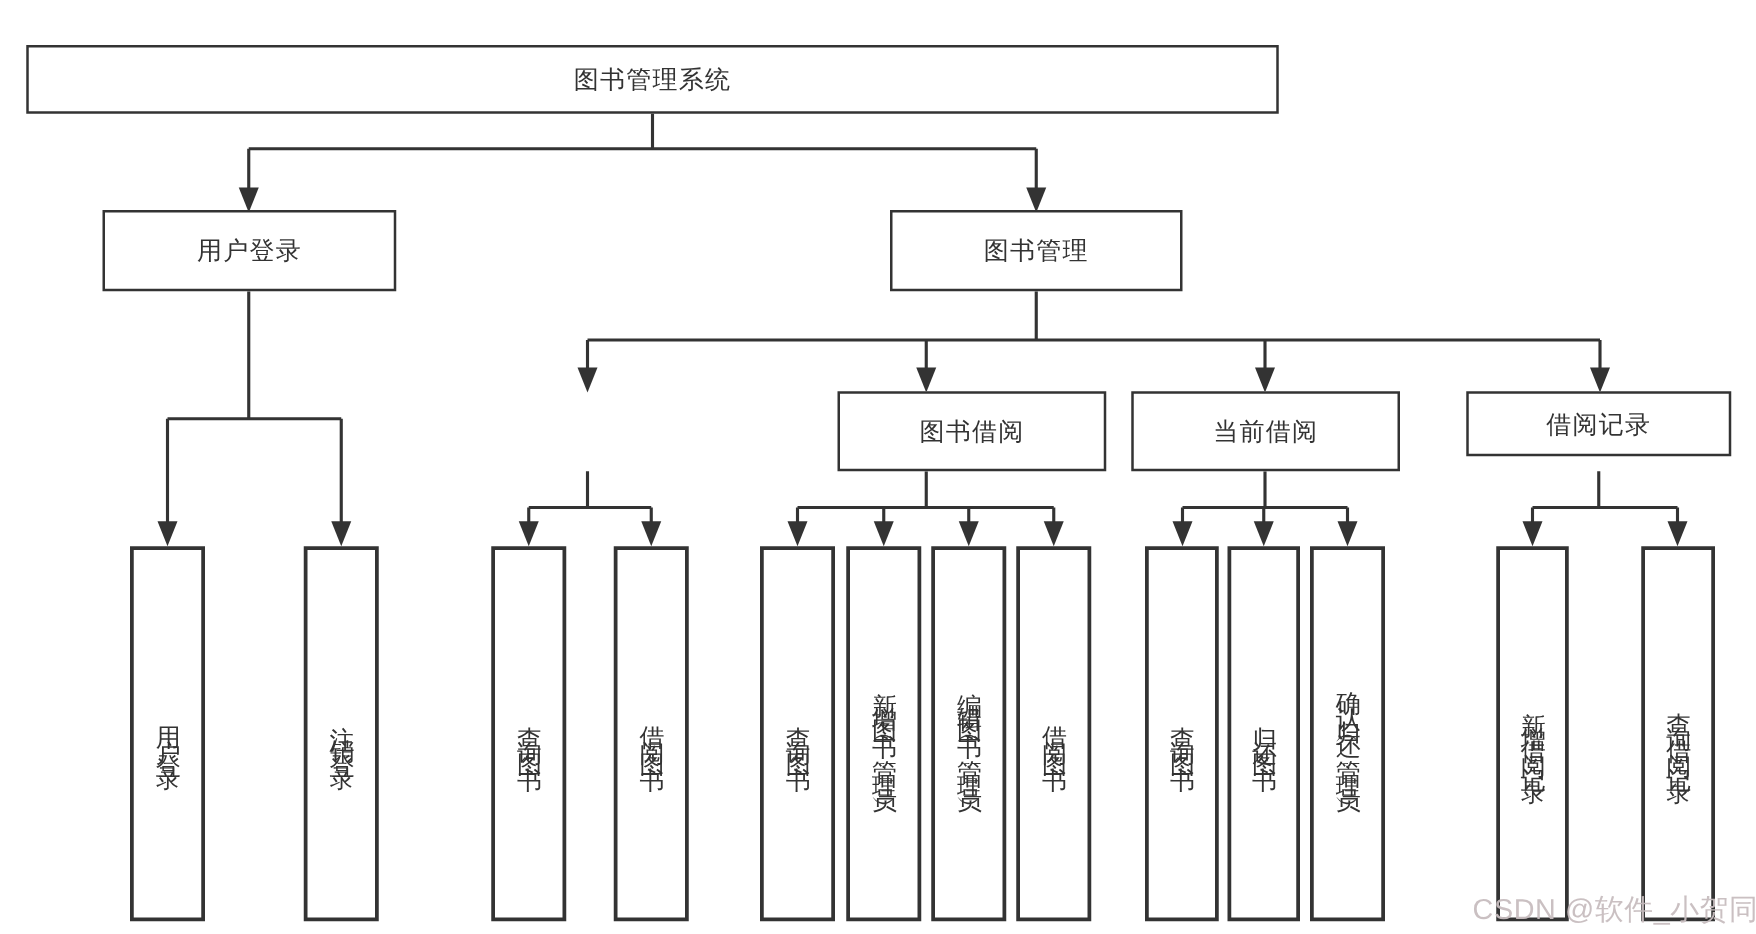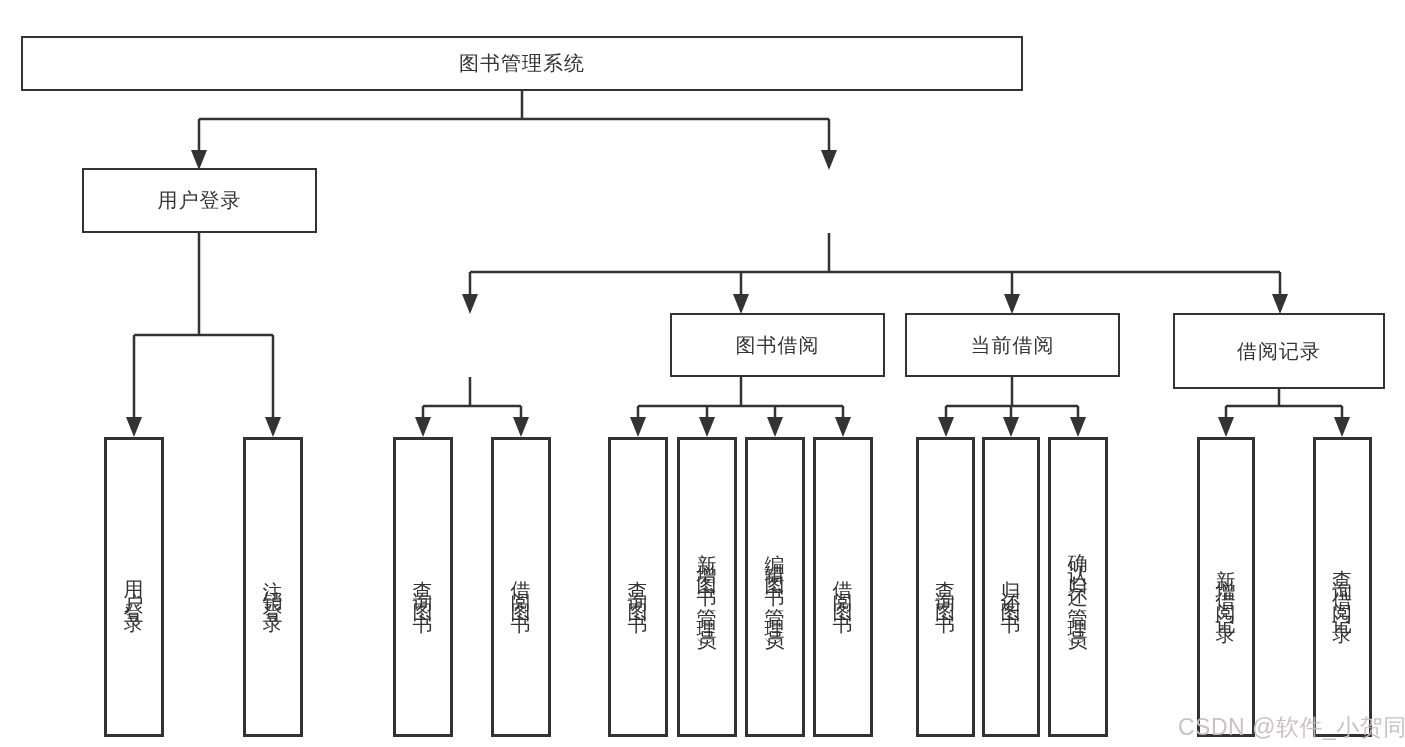--- a/index.html
+++ b/index.html
@@ -86,24 +86,25 @@
       <polygon points="1003,417 1019,417 1011,437"></polygon>
       <polygon points="1070,417 1086,417 1078,437"></polygon>
       <polygon points="1218,417 1234,417 1226,437"></polygon>
       <polygon points="1334,417 1350,417 1342,437"></polygon>
     </g>
   </svg>
 
   <div class="box root" style="left:21px; top:13px; width:1002px; height:55px;margin-top:23px;">图书管理系统</div>
 
   <div class="box" style="left:82px; top:168px; width:235px; height:65px;">用户登录</div>
+  <div class="box" style="left:712px; top:168px; width:234px; height:65px;">图书管理</div>
 
   <div class="box" style="left:634px; top:313px; width:215px; height:64px;margin-left:36px;">图书借阅</div>
   <div class="box" style="left:905px; top:313px; width:215px; height:64px;">当前借阅</div>
-  <div class="box" style="left:1173px; top:313px; width:212px; height:76px;font-family:Liberation Serif, serif;">借阅记录</div>
+  <div class="box" style="left:1173px; top:313px; width:212px; height:52px;font-family:Liberation Serif, serif;">借阅记录</div>
 
   <div class="box leaf" style="left:104px; top:437px; width:60px; height:300px;">
     <span class="vtext">用户登录</span>
   </div>
   <div class="box leaf" style="left:243px; top:437px; width:60px; height:300px;">
     <span class="vtext">注销登录</span>
   </div>
 
   <div class="box leaf" style="left:393px; top:437px; width:60px; height:300px;">
     <span class="vtext">查询图书</span>

